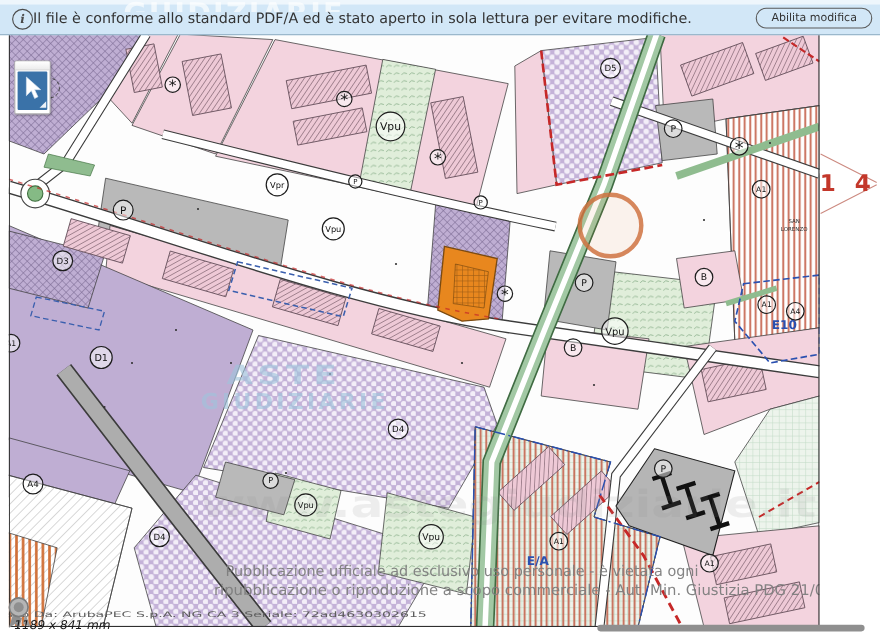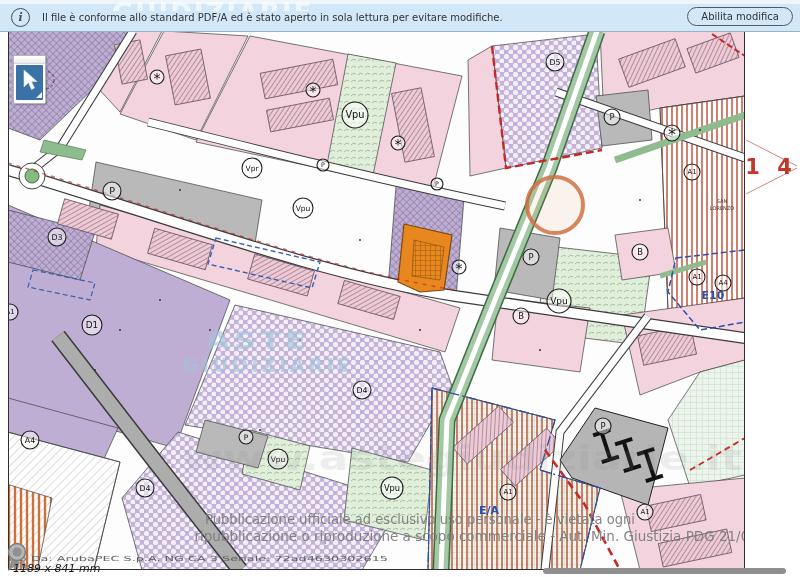--- a/index.html
+++ b/index.html
@@ -4,21 +4,21 @@
 <style>
   html,body{margin:0;padding:0;}
   body{width:800px;height:577px;position:relative;overflow:hidden;background:#ffffff;
        font-family:"DejaVu Sans","Liberation Sans",sans-serif;}
   
   .topstrip{position:absolute;left:0;top:0;width:800px;height:4px;background:#eef6fc;z-index:30;}
   .noticebar{position:absolute;left:0;top:4px;width:800px;height:27px;background:#d2e7f7;
              border-bottom:1px solid #95b3c7;z-index:31;display:flex;align-items:center;}
   .infoico{width:17px;height:17px;border:1.4px solid #4a4a4a;border-radius:50%;margin-left:11px;
            display:flex;align-items:center;justify-content:center;font:italic bold 11px "DejaVu Serif",serif;color:#4a4a4a;flex:0 0 auto;}
-  .msg{font-size:10px;color:#333;margin-left:12px;white-space:nowrap;}
+  .msg{font-size:13px;color:#333;margin-left:0;white-space:nowrap;}
   .enablebtn{position:absolute;right:7px;top:3px;padding:3px 13px;border:1px solid #5a5a5a;border-radius:12px;
              background:transparent;font-size:10px;color:#333;cursor:pointer;font-family:inherit;}
   .topwm{position:absolute;left:112px;top:0;height:11px;overflow:hidden;z-index:32;pointer-events:none;}
   .topwm span{display:block;font-size:26px;font-weight:bold;letter-spacing:2px;color:rgba(255,255,255,.65);line-height:26px;}
   
   .toolcard{position:absolute;left:13px;top:55px;width:31px;height:47px;background:#fff;border:1px solid #b5b5b5;
             border-radius:2px;z-index:20;box-shadow:1px 1px 2px rgba(0,0,0,.25);cursor:pointer;}
   .toolcard .grip{height:7px;border-bottom:1px solid #d8d8d8;background:linear-gradient(#fff,#ececec);}
   .toolcard .blue{position:absolute;left:2px;top:9px;width:27px;height:35px;background:#3a72a8;border-radius:1px;}
   

